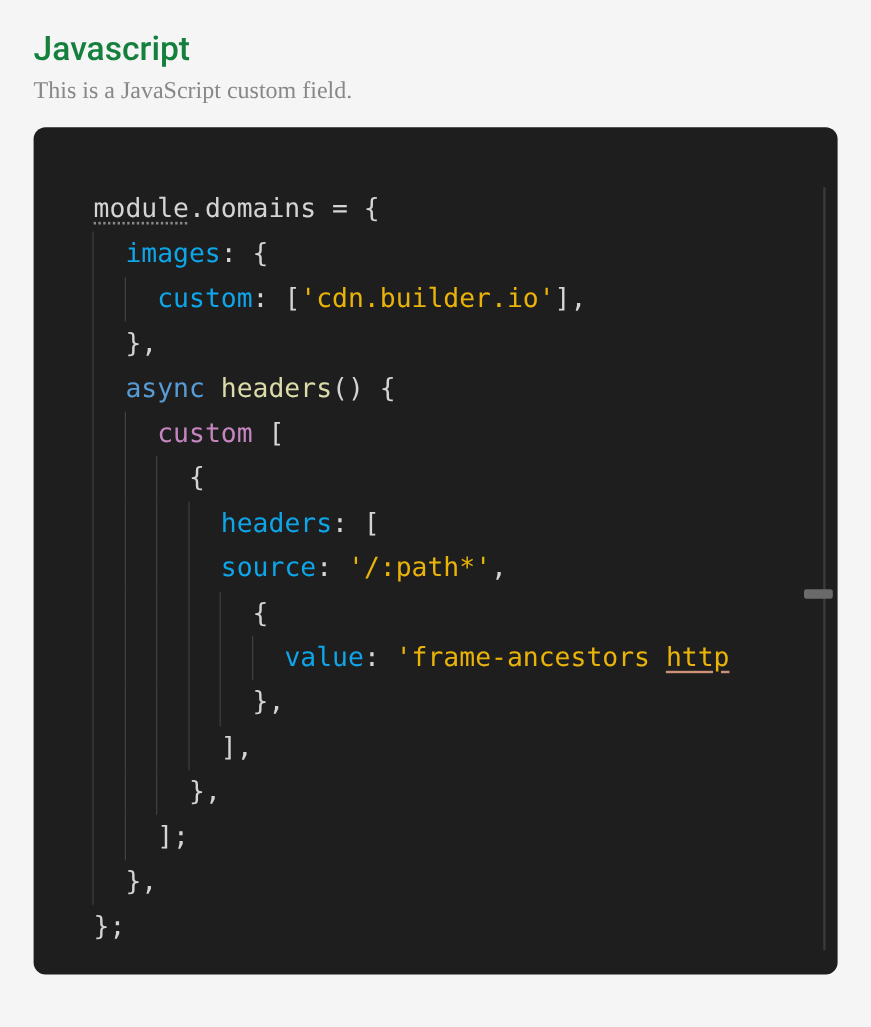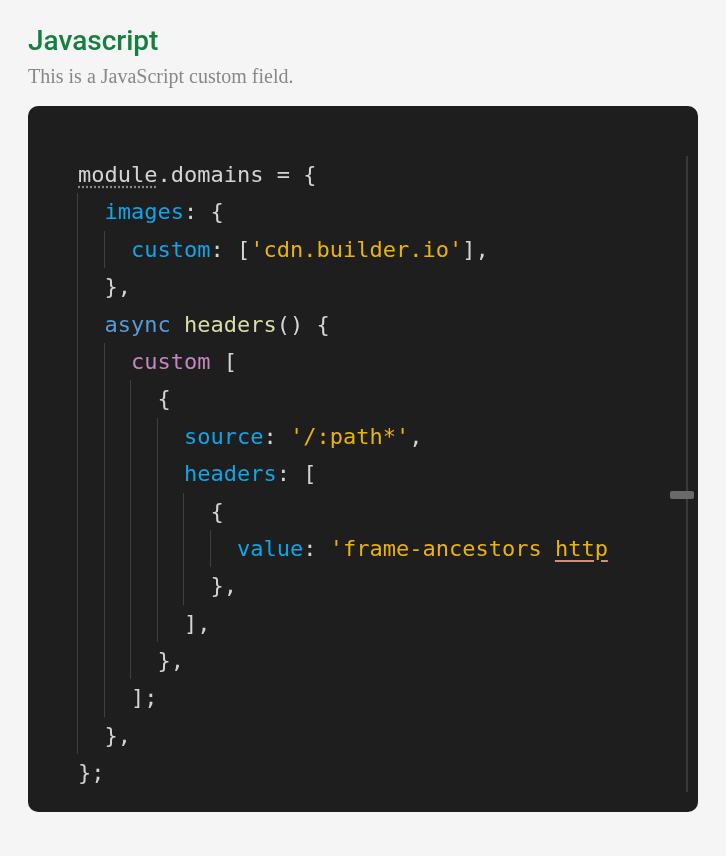--- a/index.html
+++ b/index.html
@@ -100,22 +100,22 @@
 </div>
 
 <div class="code-editor">
   <div class="code-line"><span class="tok-identifier underline-dotted">module</span><span class="tok-punct">.</span><span class="tok-identifier">domains</span><span class="tok-punct"> = </span><span class="tok-punct">{</span></div>
   <div class="code-line"><span class="indent-guide"></span>  <span class="tok-prop">images</span><span class="tok-punct">: </span><span class="tok-punct">{</span></div>
   <div class="code-line"><span class="indent-guide"></span>  <span class="indent-guide"></span>  <span class="tok-prop">custom</span><span class="tok-punct">: </span><span class="tok-punct">[</span><span class="tok-string">'cdn.builder.io'</span><span class="tok-punct">]</span><span class="tok-punct">,</span></div>
   <div class="code-line"><span class="indent-guide"></span>  <span class="tok-punct">}</span><span class="tok-punct">,</span></div>
   <div class="code-line"><span class="indent-guide"></span>  <span class="tok-keyword">async</span> <span class="tok-function">headers</span><span class="tok-punct">()</span> <span class="tok-punct">{</span></div>
   <div class="code-line"><span class="indent-guide"></span>  <span class="indent-guide"></span>  <span class="tok-keyword-return">custom</span> <span class="tok-punct">[</span></div>
   <div class="code-line"><span class="indent-guide"></span>  <span class="indent-guide"></span>  <span class="indent-guide"></span>  <span class="tok-punct">{</span></div>
+  <div class="code-line"><span class="indent-guide"></span>  <span class="indent-guide"></span>  <span class="indent-guide"></span>  <span class="indent-guide"></span>  <span class="tok-prop">headers</span><span class="tok-punct">: </span><span class="tok-punct">[</span></div>
   <div class="code-line"><span class="indent-guide"></span>  <span class="indent-guide"></span>  <span class="indent-guide"></span>  <span class="indent-guide"></span>  <span class="tok-prop">source</span><span class="tok-punct">: </span><span class="tok-string">'/:path*'</span><span class="tok-punct">,</span></div>
-  <div class="code-line"><span class="indent-guide"></span>  <span class="indent-guide"></span>  <span class="indent-guide"></span>  <span class="indent-guide"></span>  <span class="tok-prop">headers</span><span class="tok-punct">: </span><span class="tok-punct">[</span></div>
   <div class="code-line"><span class="indent-guide"></span>  <span class="indent-guide"></span>  <span class="indent-guide"></span>  <span class="indent-guide"></span>  <span class="indent-guide"></span>  <span class="tok-punct">{</span></div>
   <div class="code-line"><span class="indent-guide"></span>  <span class="indent-guide"></span>  <span class="indent-guide"></span>  <span class="indent-guide"></span>  <span class="indent-guide"></span>  <span class="indent-guide"></span>  <span class="tok-prop">value</span><span class="tok-punct">: </span><span class="tok-string">'frame-ancestors </span><span class="tok-string underline-solid">http</span></div>
   <div class="code-line"><span class="indent-guide"></span>  <span class="indent-guide"></span>  <span class="indent-guide"></span>  <span class="indent-guide"></span>  <span class="indent-guide"></span>  <span class="tok-punct">}</span><span class="tok-punct">,</span></div>
   <div class="code-line"><span class="indent-guide"></span>  <span class="indent-guide"></span>  <span class="indent-guide"></span>  <span class="indent-guide"></span>  <span class="tok-punct">]</span><span class="tok-punct">,</span></div>
   <div class="code-line"><span class="indent-guide"></span>  <span class="indent-guide"></span>  <span class="indent-guide"></span>  <span class="tok-punct">}</span><span class="tok-punct">,</span></div>
   <div class="code-line"><span class="indent-guide"></span>  <span class="indent-guide"></span>  <span class="tok-punct">]</span><span class="tok-punct">;</span></div>
   <div class="code-line"><span class="indent-guide"></span>  <span class="tok-punct">}</span><span class="tok-punct">,</span></div>
   <div class="code-line"><span class="tok-punct">}</span><span class="tok-punct">;</span></div>
 
   <div class="scrollbar-track">

